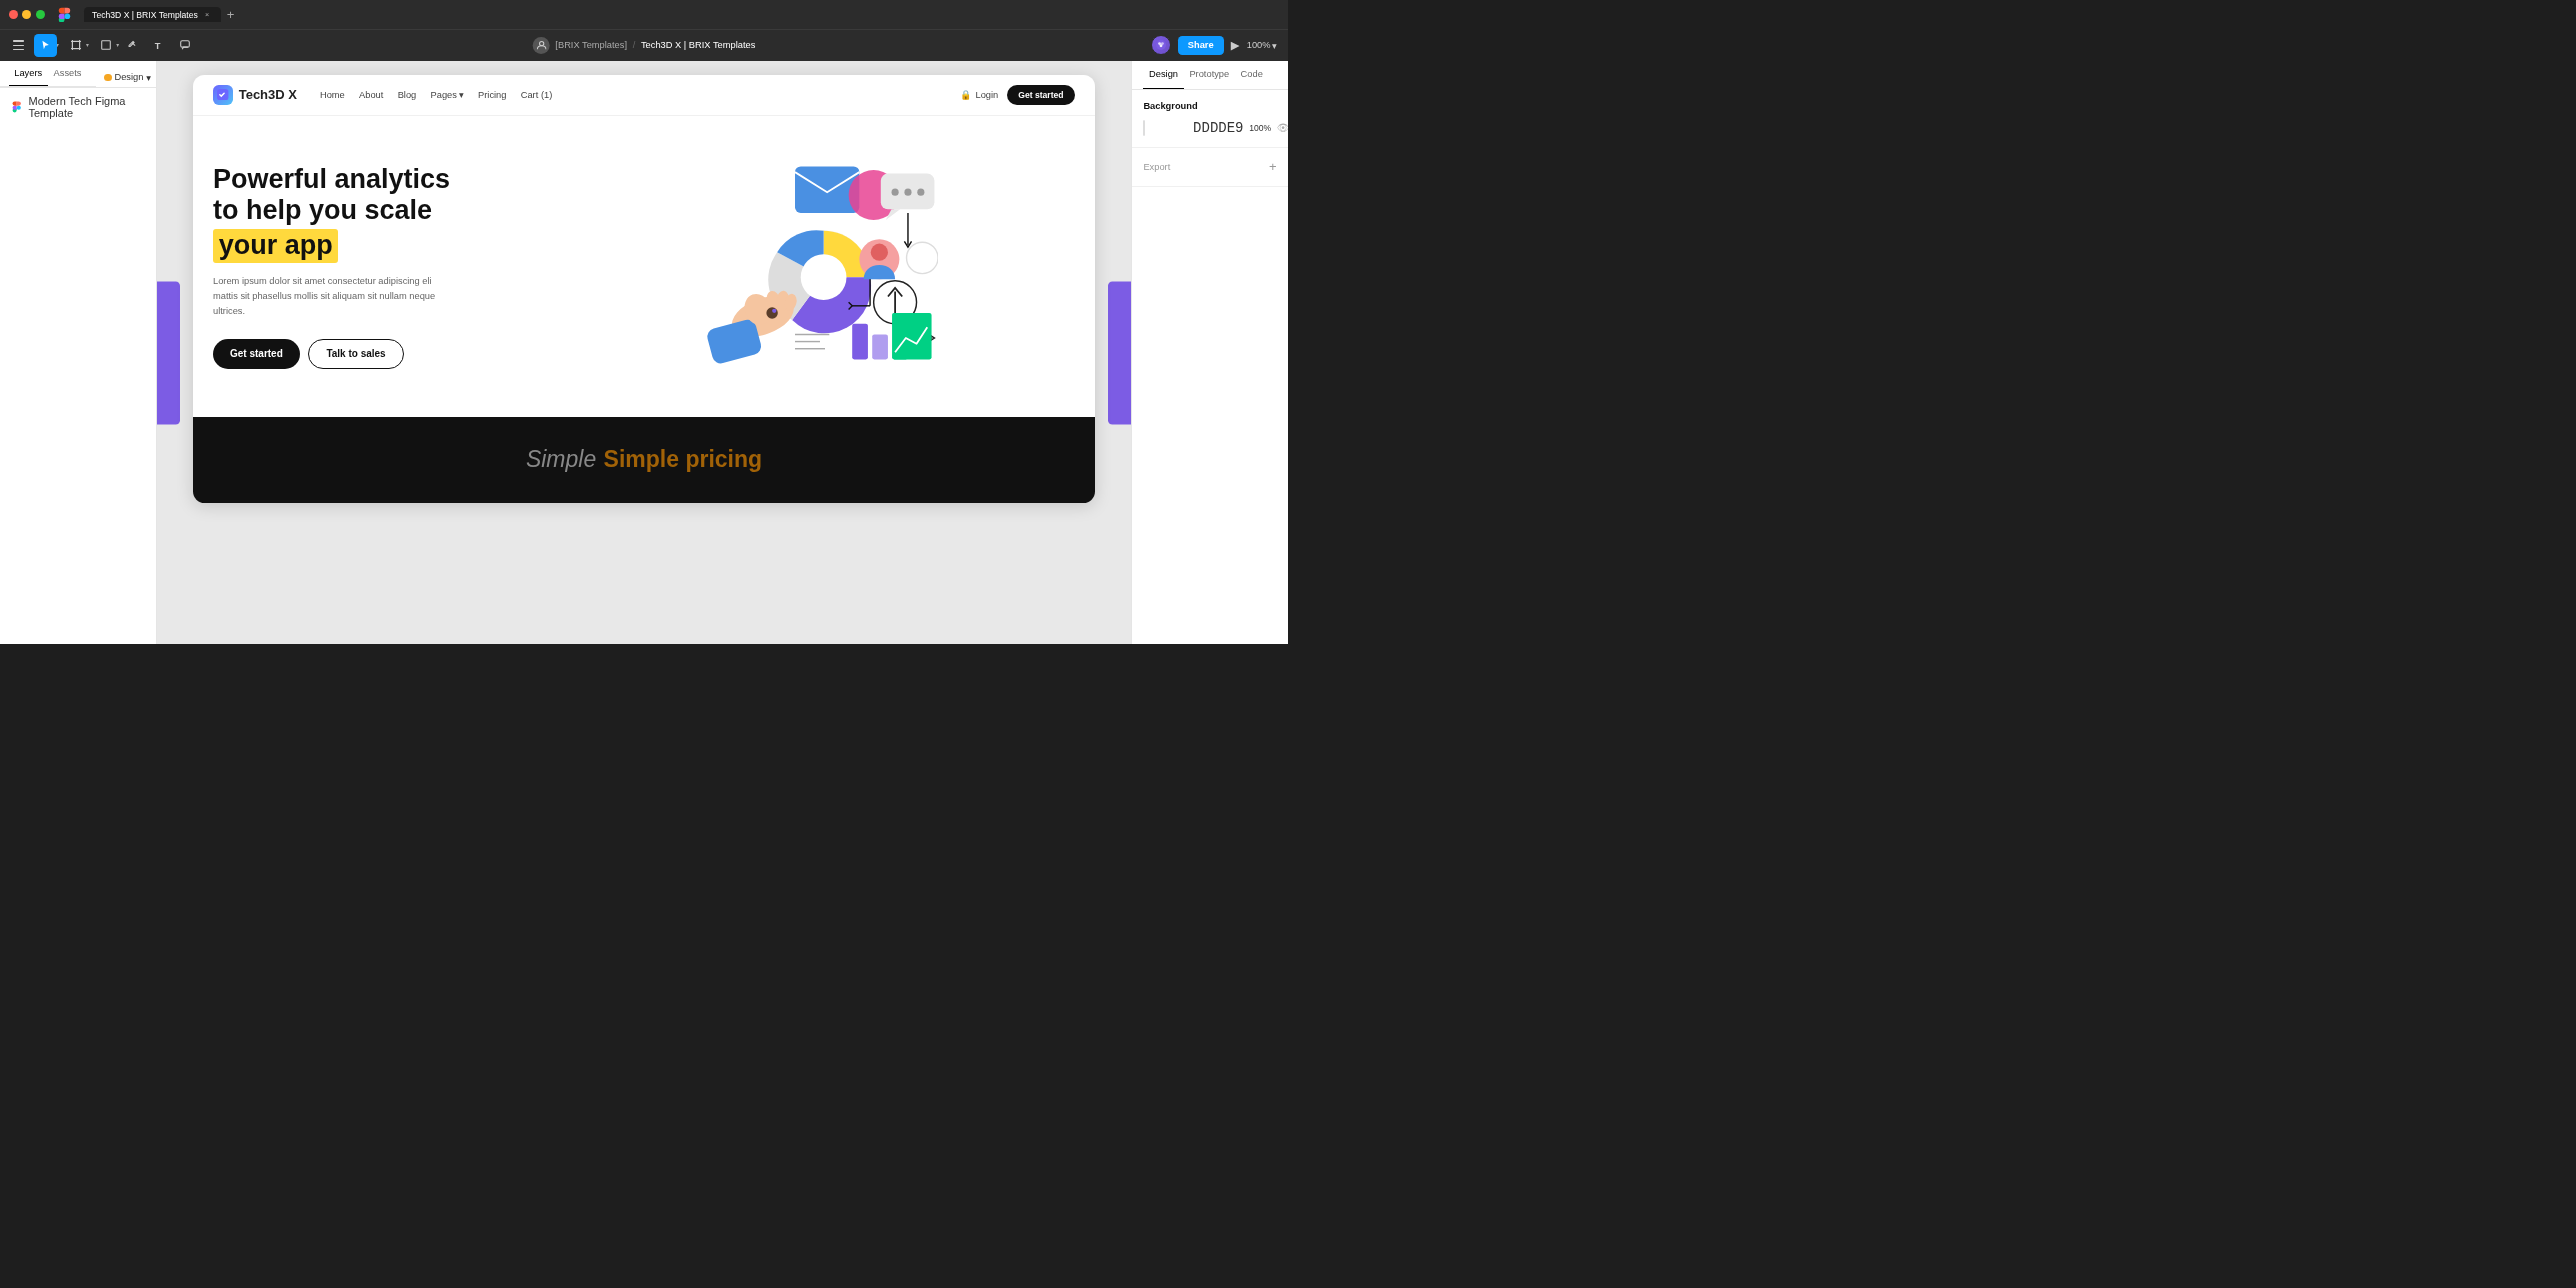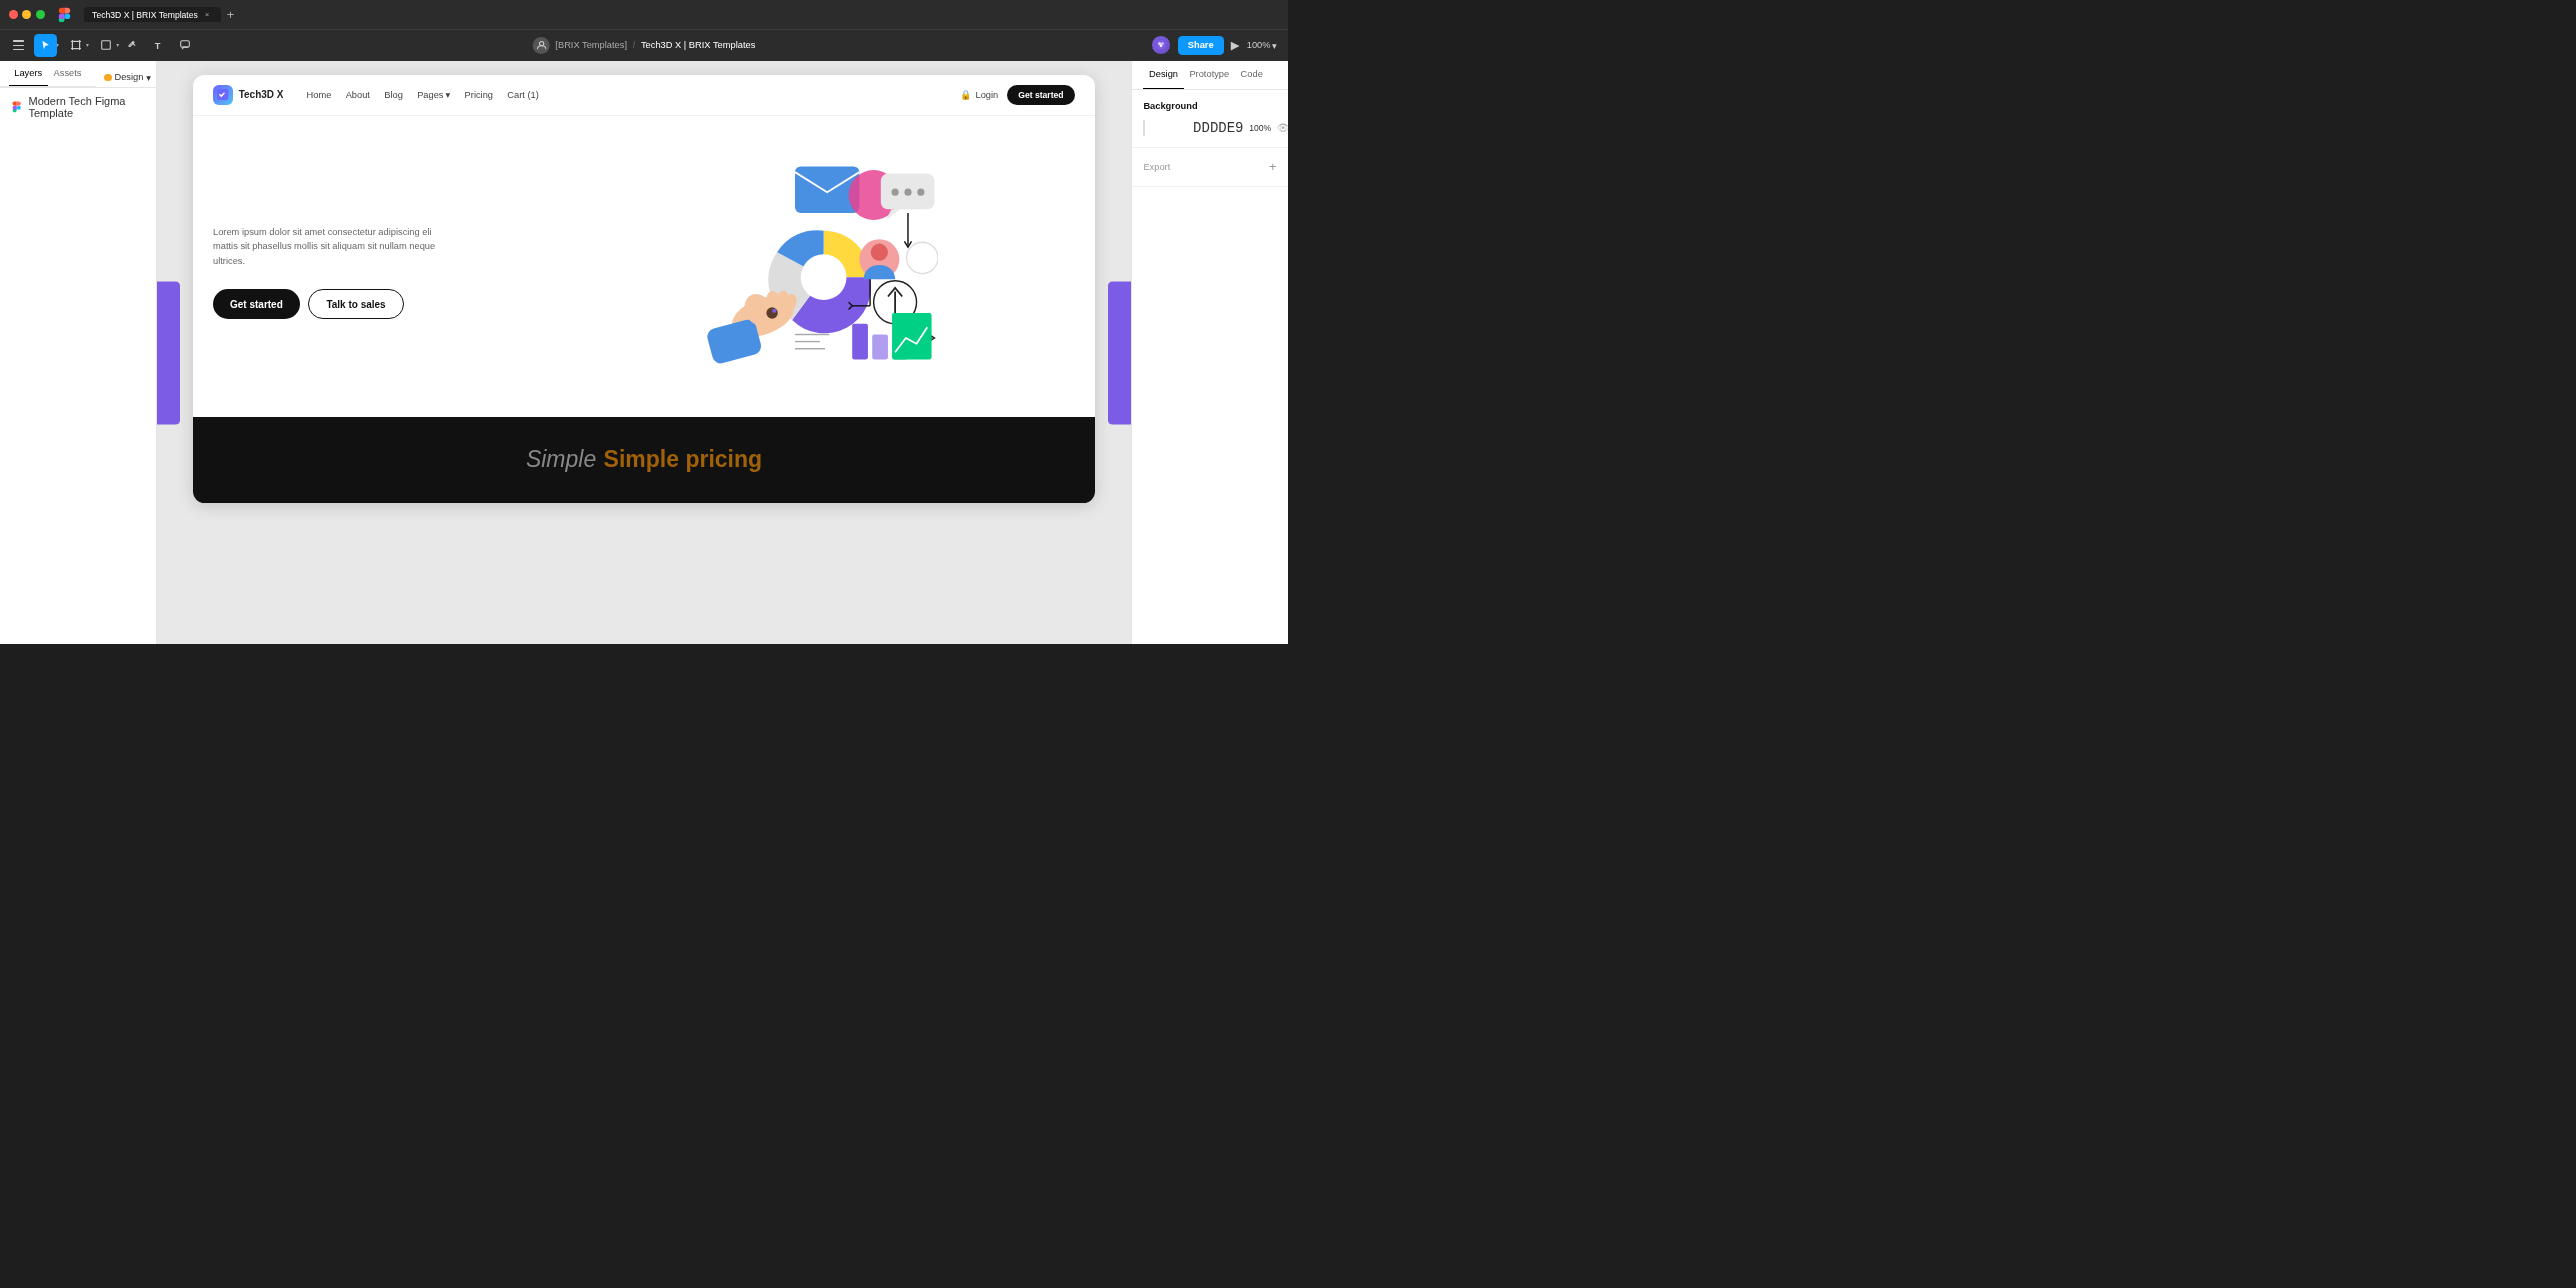--- a/index.html
+++ b/index.html
@@ -341,21 +341,21 @@
     .site-navbar {
       display: flex;
       align-items: center;
       padding: 10px 20px;
       border-bottom: 0.7px solid #f0f0f0;
     }
     .site-logo {
       display: flex;
       align-items: center;
       gap: 5.7px;
-      font-size: 10px;
+      font-size: 13px;
       font-weight: 700;
       color: #222;
     }
     .logo-icon {
       width: 20px;
       height: 20px;
       background: linear-gradient(135deg, #6c63ff, #4fc3f7);
       border-radius: 5.7px;
       display: flex;
       align-items: center;
@@ -742,20 +742,25 @@
           <div class="login-btn">
             <span>🔒</span>
             <span>Login</span>
           </div>
           <button class="get-started-btn">Get started</button>
         </div>
       </div>
 
       <div class="hero-section">
         <div class="hero-left">
+          <div class="hero-title">
+            <span>Powerful analytics</span><br>
+            <span>to help you scale</span><br>
+            <span class="hero-highlight">your app</span>
+          </div>
           <p class="hero-subtitle">Lorem ipsum dolor sit amet consectetur adipiscing eli mattis sit phasellus mollis sit aliquam sit nullam neque ultrices.</p>
           <div class="hero-buttons">
             <button class="btn-primary">Get started</button>
             <button class="btn-secondary">Talk to sales</button>
           </div>
         </div>
 
         <div class="hero-right">
           <svg width="286" height="229" viewBox="0 0 400 320" fill="none" xmlns="http://www.w3.org/2000/svg">
 

